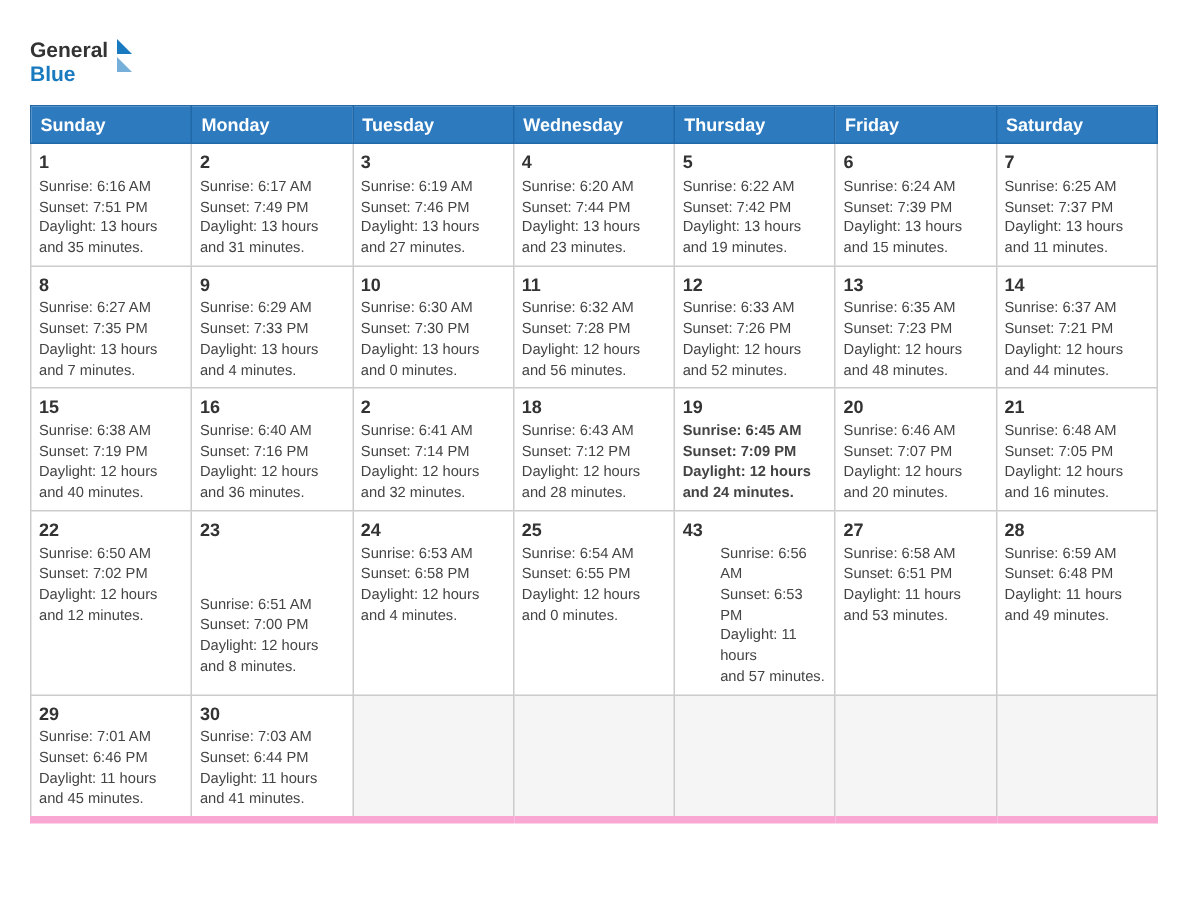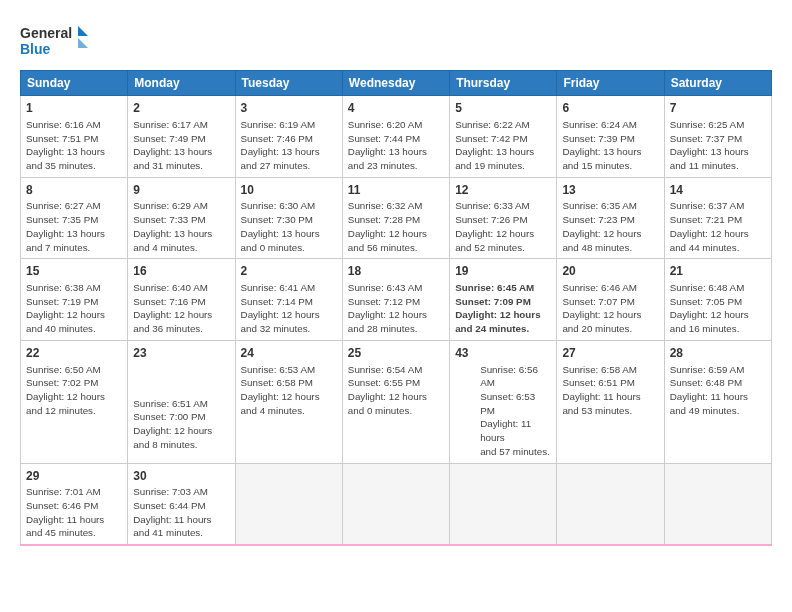--- a/index.html
+++ b/index.html
@@ -74,21 +74,21 @@
       font-weight: bold;
       display: block;
       margin-bottom: 1px;
     }
     .day-info {
       color: #444;
       font-size: 9.8px;
       line-height: 1.4;
     }
     .calendar tbody tr:last-child td {
-      border-bottom: 2px solid #f9a8d4;
+      border-bottom: 5px solid #f9a8d4;
     }
   </style>
 </head>
 <body>
 
 <div class="page">
   <div class="header-area">
     <div class="logo">
   <svg width="70" height="40" viewBox="0 0 70 40" xmlns="http://www.w3.org/2000/svg">
     <text x="0" y="16" font-size="14" font-weight="bold" fill="#333" font-family="Arial">General</text>

